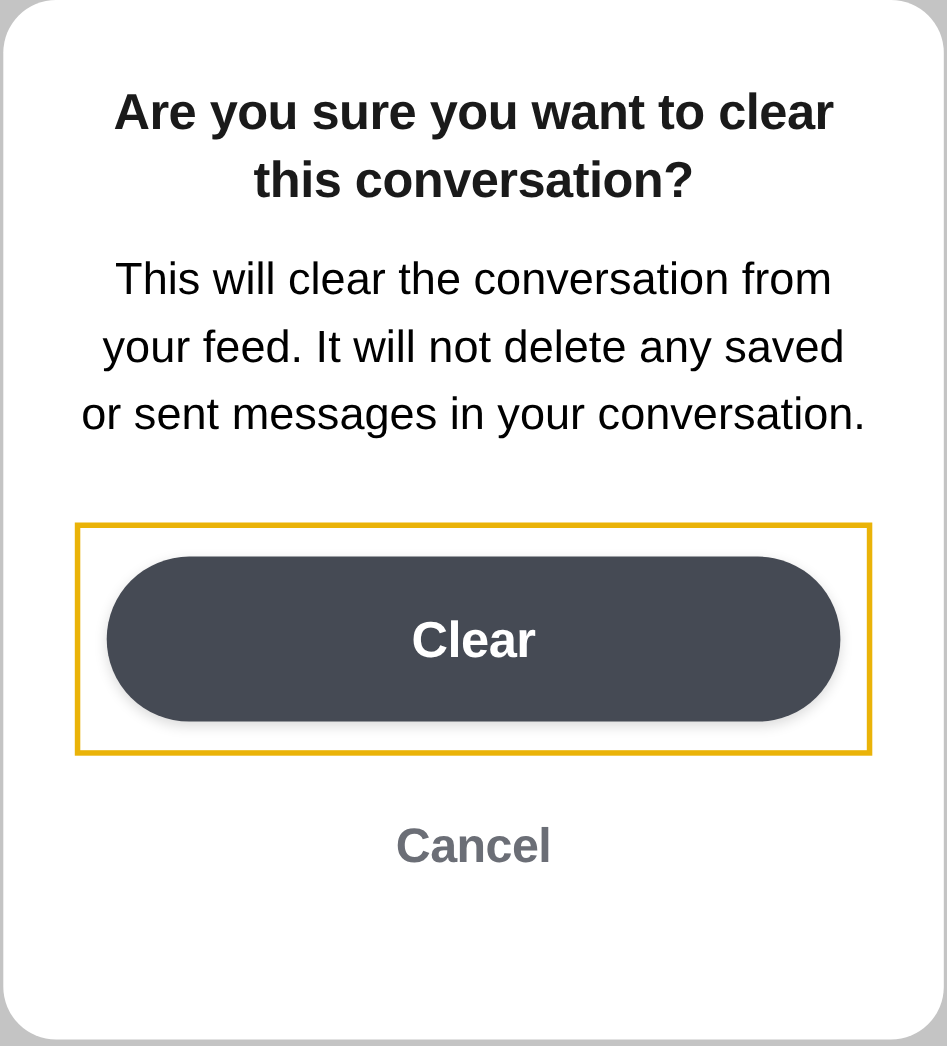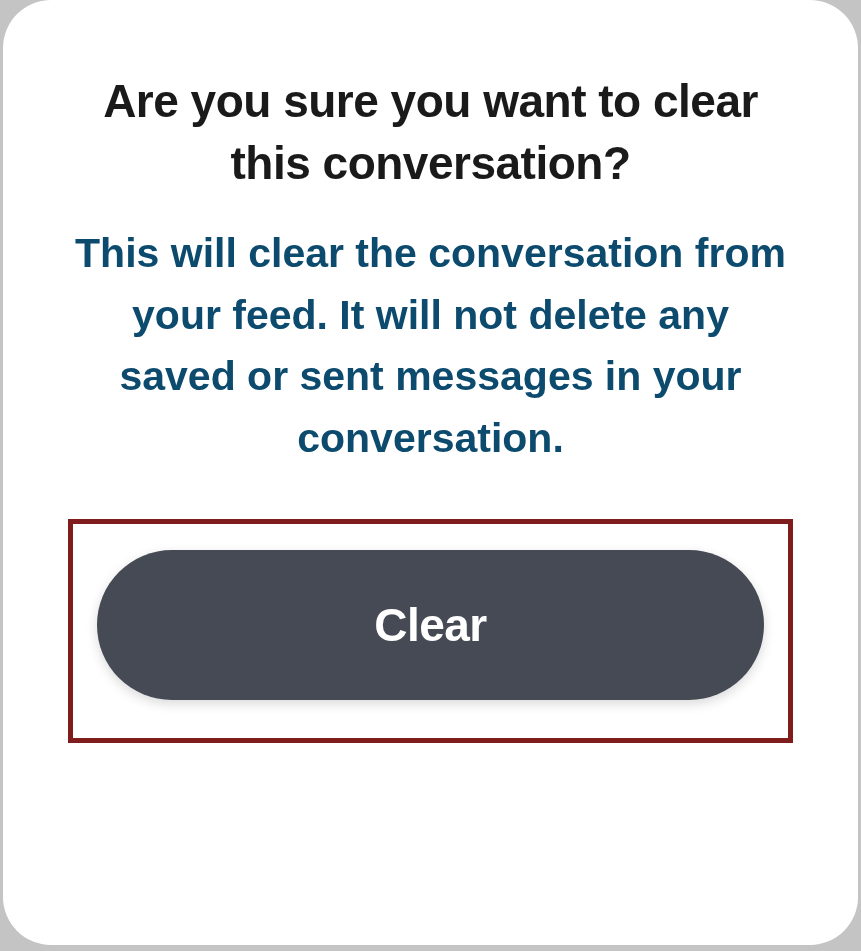--- a/index.html
+++ b/index.html
@@ -37,33 +37,34 @@
       font-weight: 700;
       color: #1a1a1a;
       text-align: center;
       line-height: 1.35;
       margin-bottom: 29px;
       letter-spacing: -0.5px;
     }
     
     .dialog-description {
       font-size: 41px;
-      font-weight: 700;
-      color: #0c4a6e;
+      font-weight: 400;
+      color: #000000;
       text-align: center;
       line-height: 1.5;
       margin-bottom: 50px;
       padding: 0 10px;
     }
     
     .highlight-box {
-      border: 5px solid #7f1d1d;
-      padding: 26px 24px 38px 24px;
+      border: 5px solid #eab308;
+      padding: 26px 24px 26px 24px;
       margin-bottom: 40px;
       width: 725px;
+      margin-top: 17px;
     }
     
     .clear-button {
       background: #454a54;
       color: #ffffff;
       border: none;
       border-radius: 80px;
       width: 100%;
       height: 150px;
       font-size: 46px;
@@ -86,13 +87,14 @@
   </style>
 </head>
 <body>
 
 <div class="dialog">
   <h1 class="dialog-title">Are you sure you want to clear this conversation?</h1>
   <p class="dialog-description">This will clear the conversation from your feed. It will not delete any saved or sent messages in your conversation.</p>
   <div class="highlight-box">
     <button class="clear-button">Clear</button>
   </div>
+  <button class="cancel-button">Cancel</button>
 </div>
 
 </body></html>

